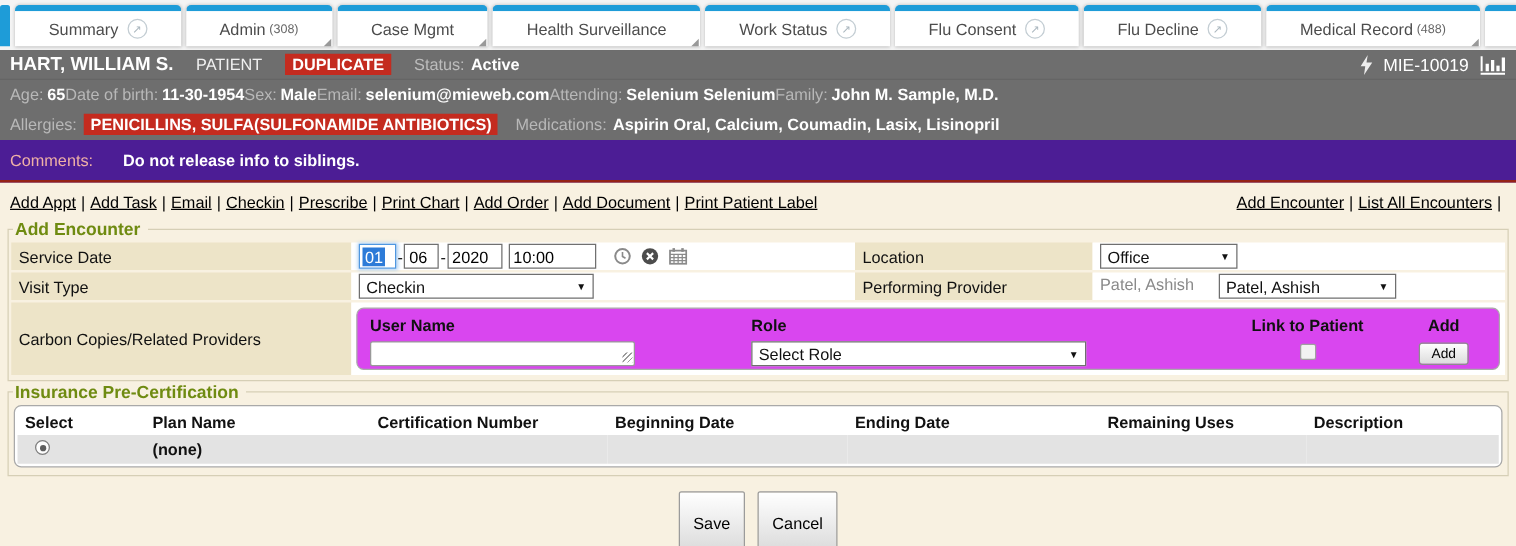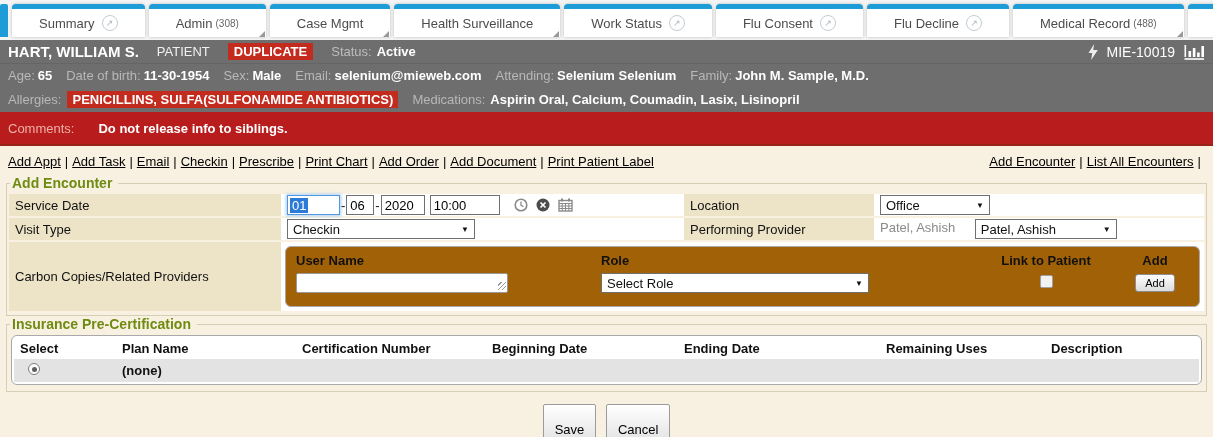--- a/index.html
+++ b/index.html
@@ -32,29 +32,29 @@
   .prow1 { height:24px; border-bottom:1px solid #656565; }
   .pname { font-size:15px; font-weight:bold; }
   .prole { margin-left:18px; font-size:13px; color:#f0f0f0; }
   .badge { margin-left:18px; background:#c42b1f; color:#fff; font-weight:bold;
            font-size:13px; padding:1px 6px; }
   .slbl { margin-left:18px; color:#bdbdbd; }
   .sval { margin-left:5px; font-weight:bold; }
   .pright { margin-left:auto; display:flex; align-items:center; gap:9px; }
   .pid { font-size:14px; }
   .prow2 { height:23px; }
-  .demo { display:flex; align-items:flex-start; gap:14px; }
+  .demo { display:flex; align-items:flex-start; }
   .demo .it { white-space:nowrap; }
   .dlbl { color:#b8b8b8; }
   .dval { color:#fff; font-weight:bold; margin-left:3px; }
   .prow3 { height:25px; }
   .abadge { background:#c42b1f; color:#fff; font-weight:bold; padding:1px 5px; margin-left:6px; }
   .meds-lbl { color:#b8b8b8; margin-left:14px; }
   .meds-val { font-weight:bold; margin-left:5px; }
-  .comments { height:24px; background:#b91c1c; display:flex; align-items:center;
+  .comments { height:24px; background:#4c1d95; display:flex; align-items:center;
               padding:16px 8px; border-bottom:2px solid #952317; color:#fff; }
   .clbl { color:#eeb0a6; }
   .cval { font-weight:bold; margin-left:24px; }
 
   
   .linksrow { display:flex; justify-content:space-between; padding:8px 8px 6px; font-size:13px; }
   .linksrow a { color:#000; text-decoration:underline; cursor:pointer; white-space:nowrap; }
   .sep { margin:0 4px; color:#000; }
 
   
@@ -65,40 +65,40 @@
   table.form td { font-size:13px; padding:0 6px; height:22px; vertical-align:middle; }
   td.lbl  { background:#ede4c8; width:272px; }
   td.fld  { background:#fff; }
   td.lbl2 { background:#ede4c8; width:190px; }
   td.fld2 { background:#fff; width:330px; }
 
   
   .dateline { display:flex; align-items:center; }
   .dbox { height:20px; border:1px solid #707070; background:#fff; font-size:13px;
           padding:0 3px; font-family:inherit; }
-  .dbox-day { width:53px; border:1px solid #4f97e0; box-shadow:0 0 3px 1px #a9cdf2;
+  .dbox-day { width:30px; border:1px solid #4f97e0; box-shadow:0 0 3px 1px #a9cdf2;
               display:inline-flex; align-items:center; padding:0 2px; }
   .selstr { background:#2d7bd8; color:#fff; padding:0 2px; }
   .din-m { width:28px; } .din-y { width:44px; } .din-t { width:70px; margin-left:5px; }
   .dash { margin:0 1px; }
   .dicons { display:flex; align-items:center; gap:8px; margin-left:14px; }
   .dicons span { display:inline-flex; cursor:pointer; }
 
   
   .fsel { display:inline-flex; align-items:center; justify-content:space-between;
           border:1px solid #6f6f6f; background:#fff; height:20px; padding:0 5px;
           font-size:13px; cursor:pointer; vertical-align:middle; }
   .fsel .arr { font-size:8px; color:#111; margin-left:8px; }
   .w-loc { width:110px; } .w-visit { width:188px; } .w-prov { width:142px; }
   .w-role { width:268px; } .w-appt { width:293px; }
   .gray-provider { color:#8a8a8a; margin-right:16px; }
 
   
-  .ccwrap { border:1px solid #a9a9a9; border-radius:6px; background:#a16207;
-            margin:2px 2px; padding:4px 10px 13px; }
+  .ccwrap { border:1px solid #a9a9a9; border-radius:6px; background:#d946ef;
+            margin:2px 2px; padding:4px 10px 2px; }
   .ccgrid { display:grid; grid-template-columns:305px 370px 150px auto; align-items:center; }
   .cchead { font-weight:bold; font-size:13px; padding:2px 0 5px; }
   .cc-center { text-align:center; }
   .uname-wrap { position:relative; display:inline-block; }
   .uname { width:212px; height:20px; border:1px solid #999; border-radius:2px;
            font-family:inherit; font-size:13px; padding:0 4px; }
   .grip { position:absolute; right:2px; bottom:3px; width:8px; height:8px;
           background:repeating-linear-gradient(135deg, transparent 0 2px, #9a9a9a 2px 3px); }
   .ckbox { width:13px; height:13px; border:1px solid #a0a0a0; background:#f2f2f2;
            border-radius:2px; display:inline-block; margin:0 auto; cursor:pointer; }

